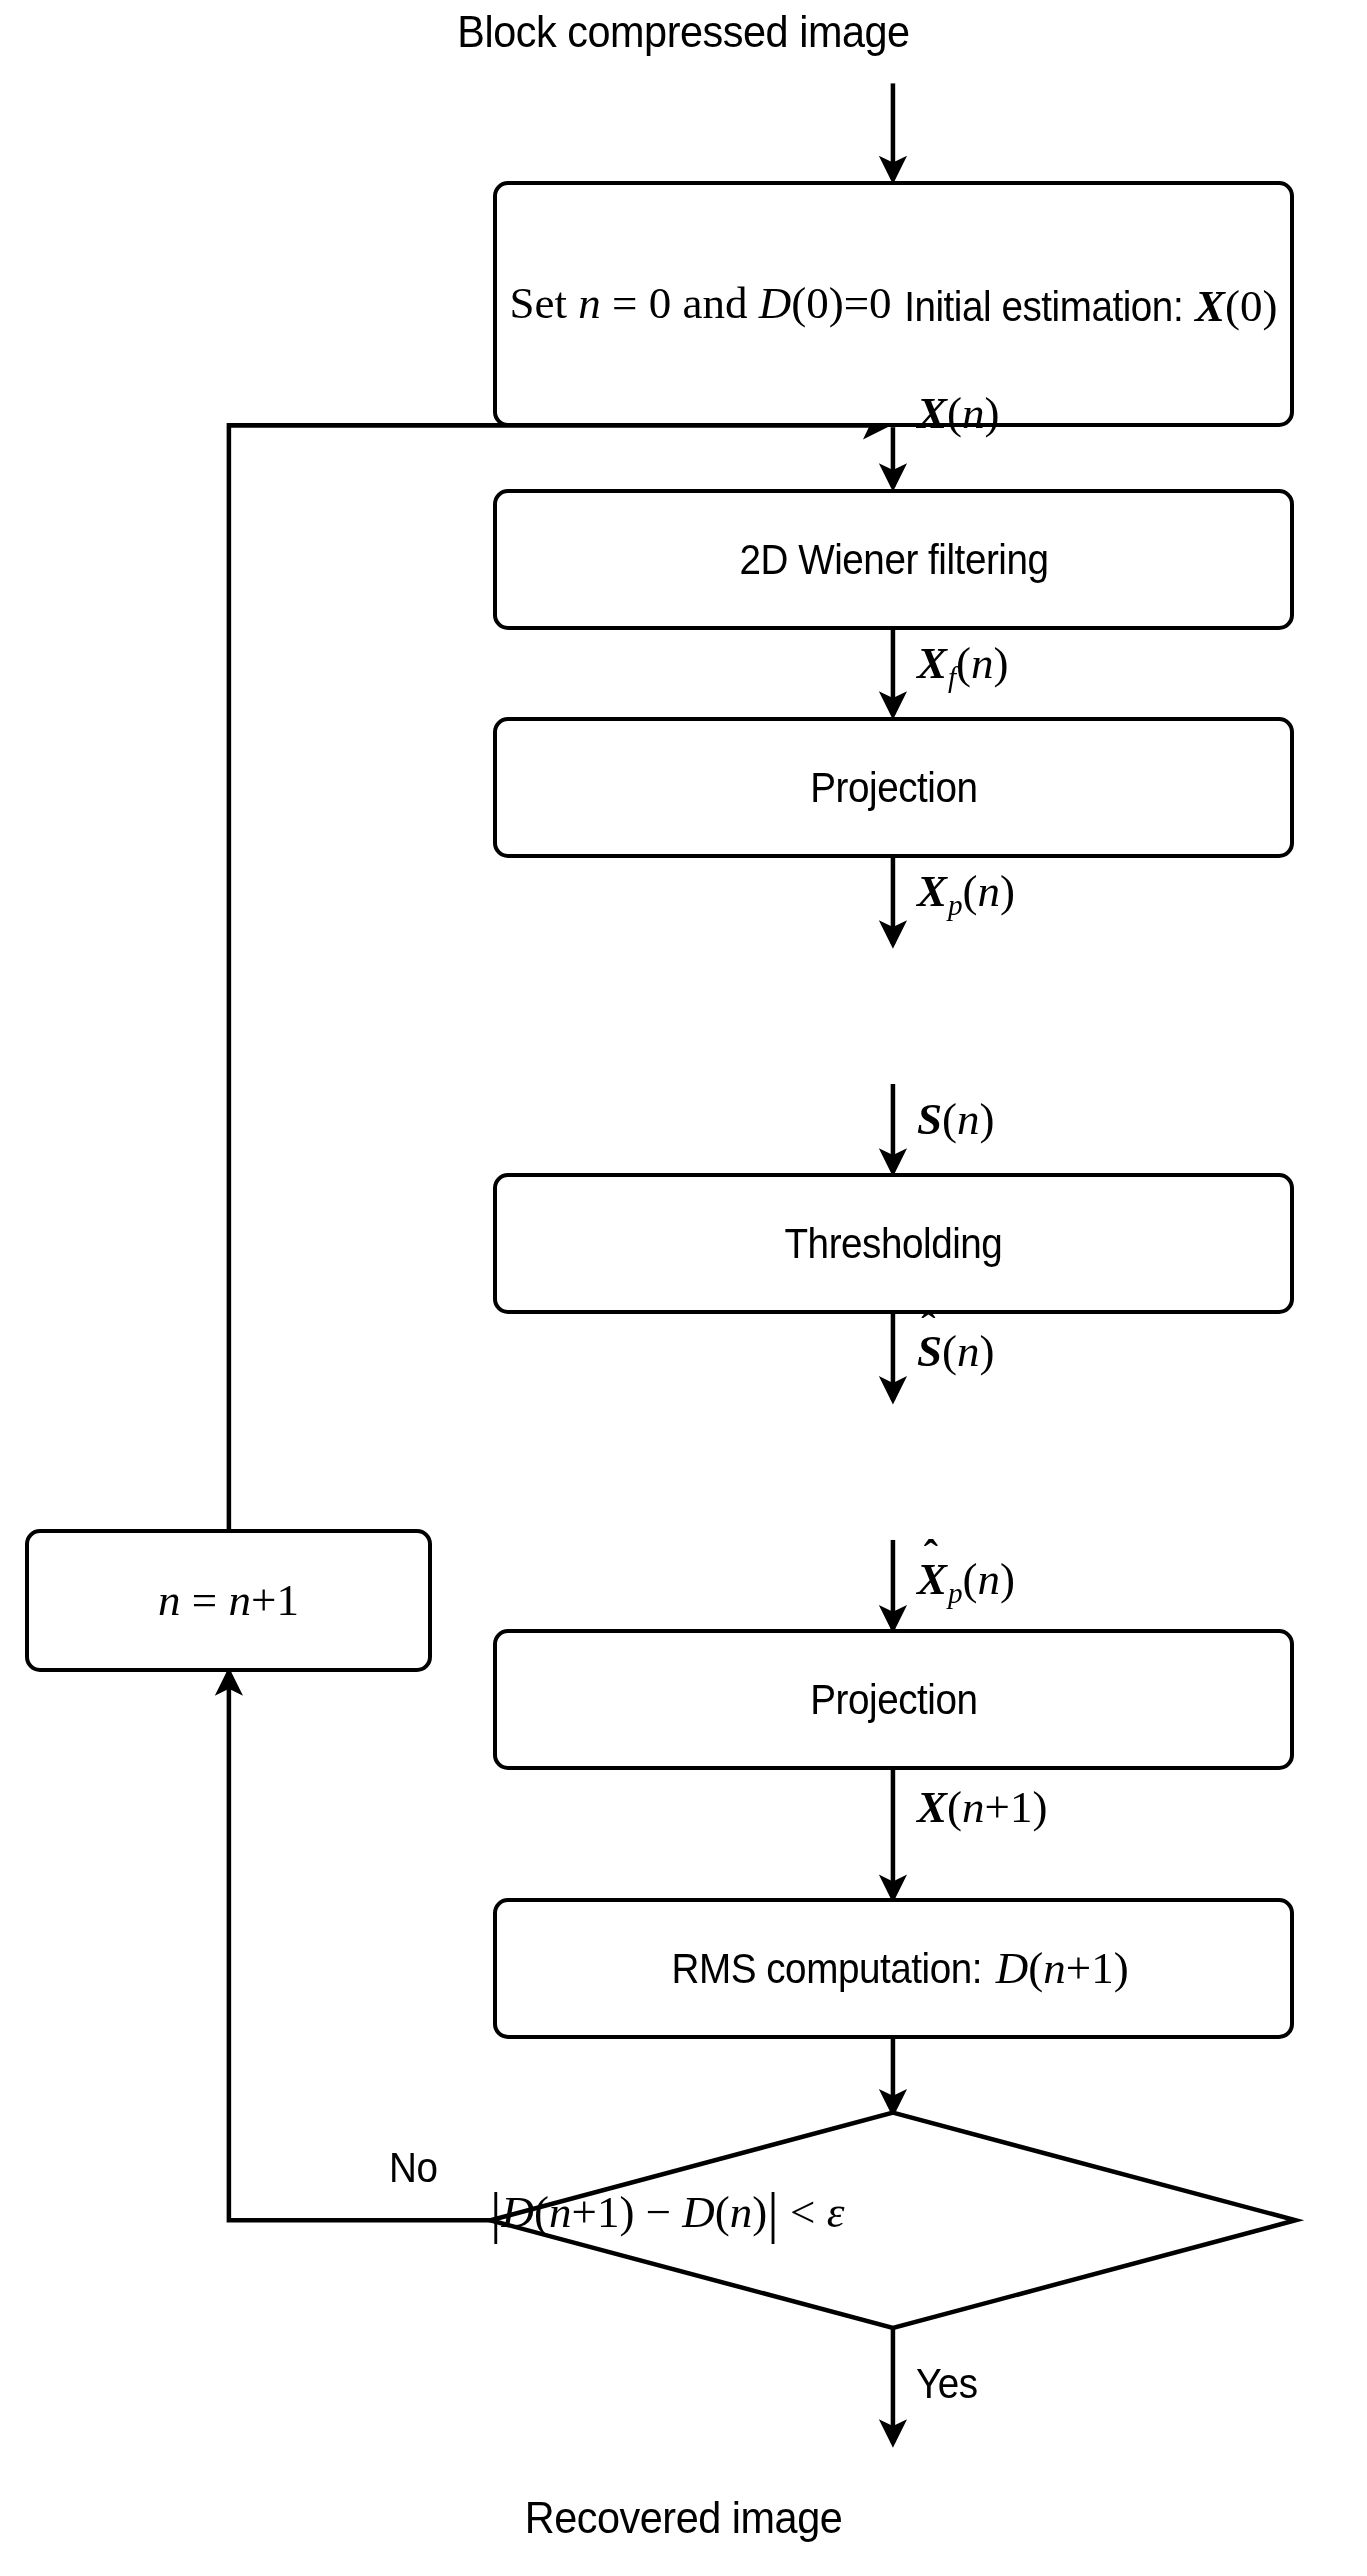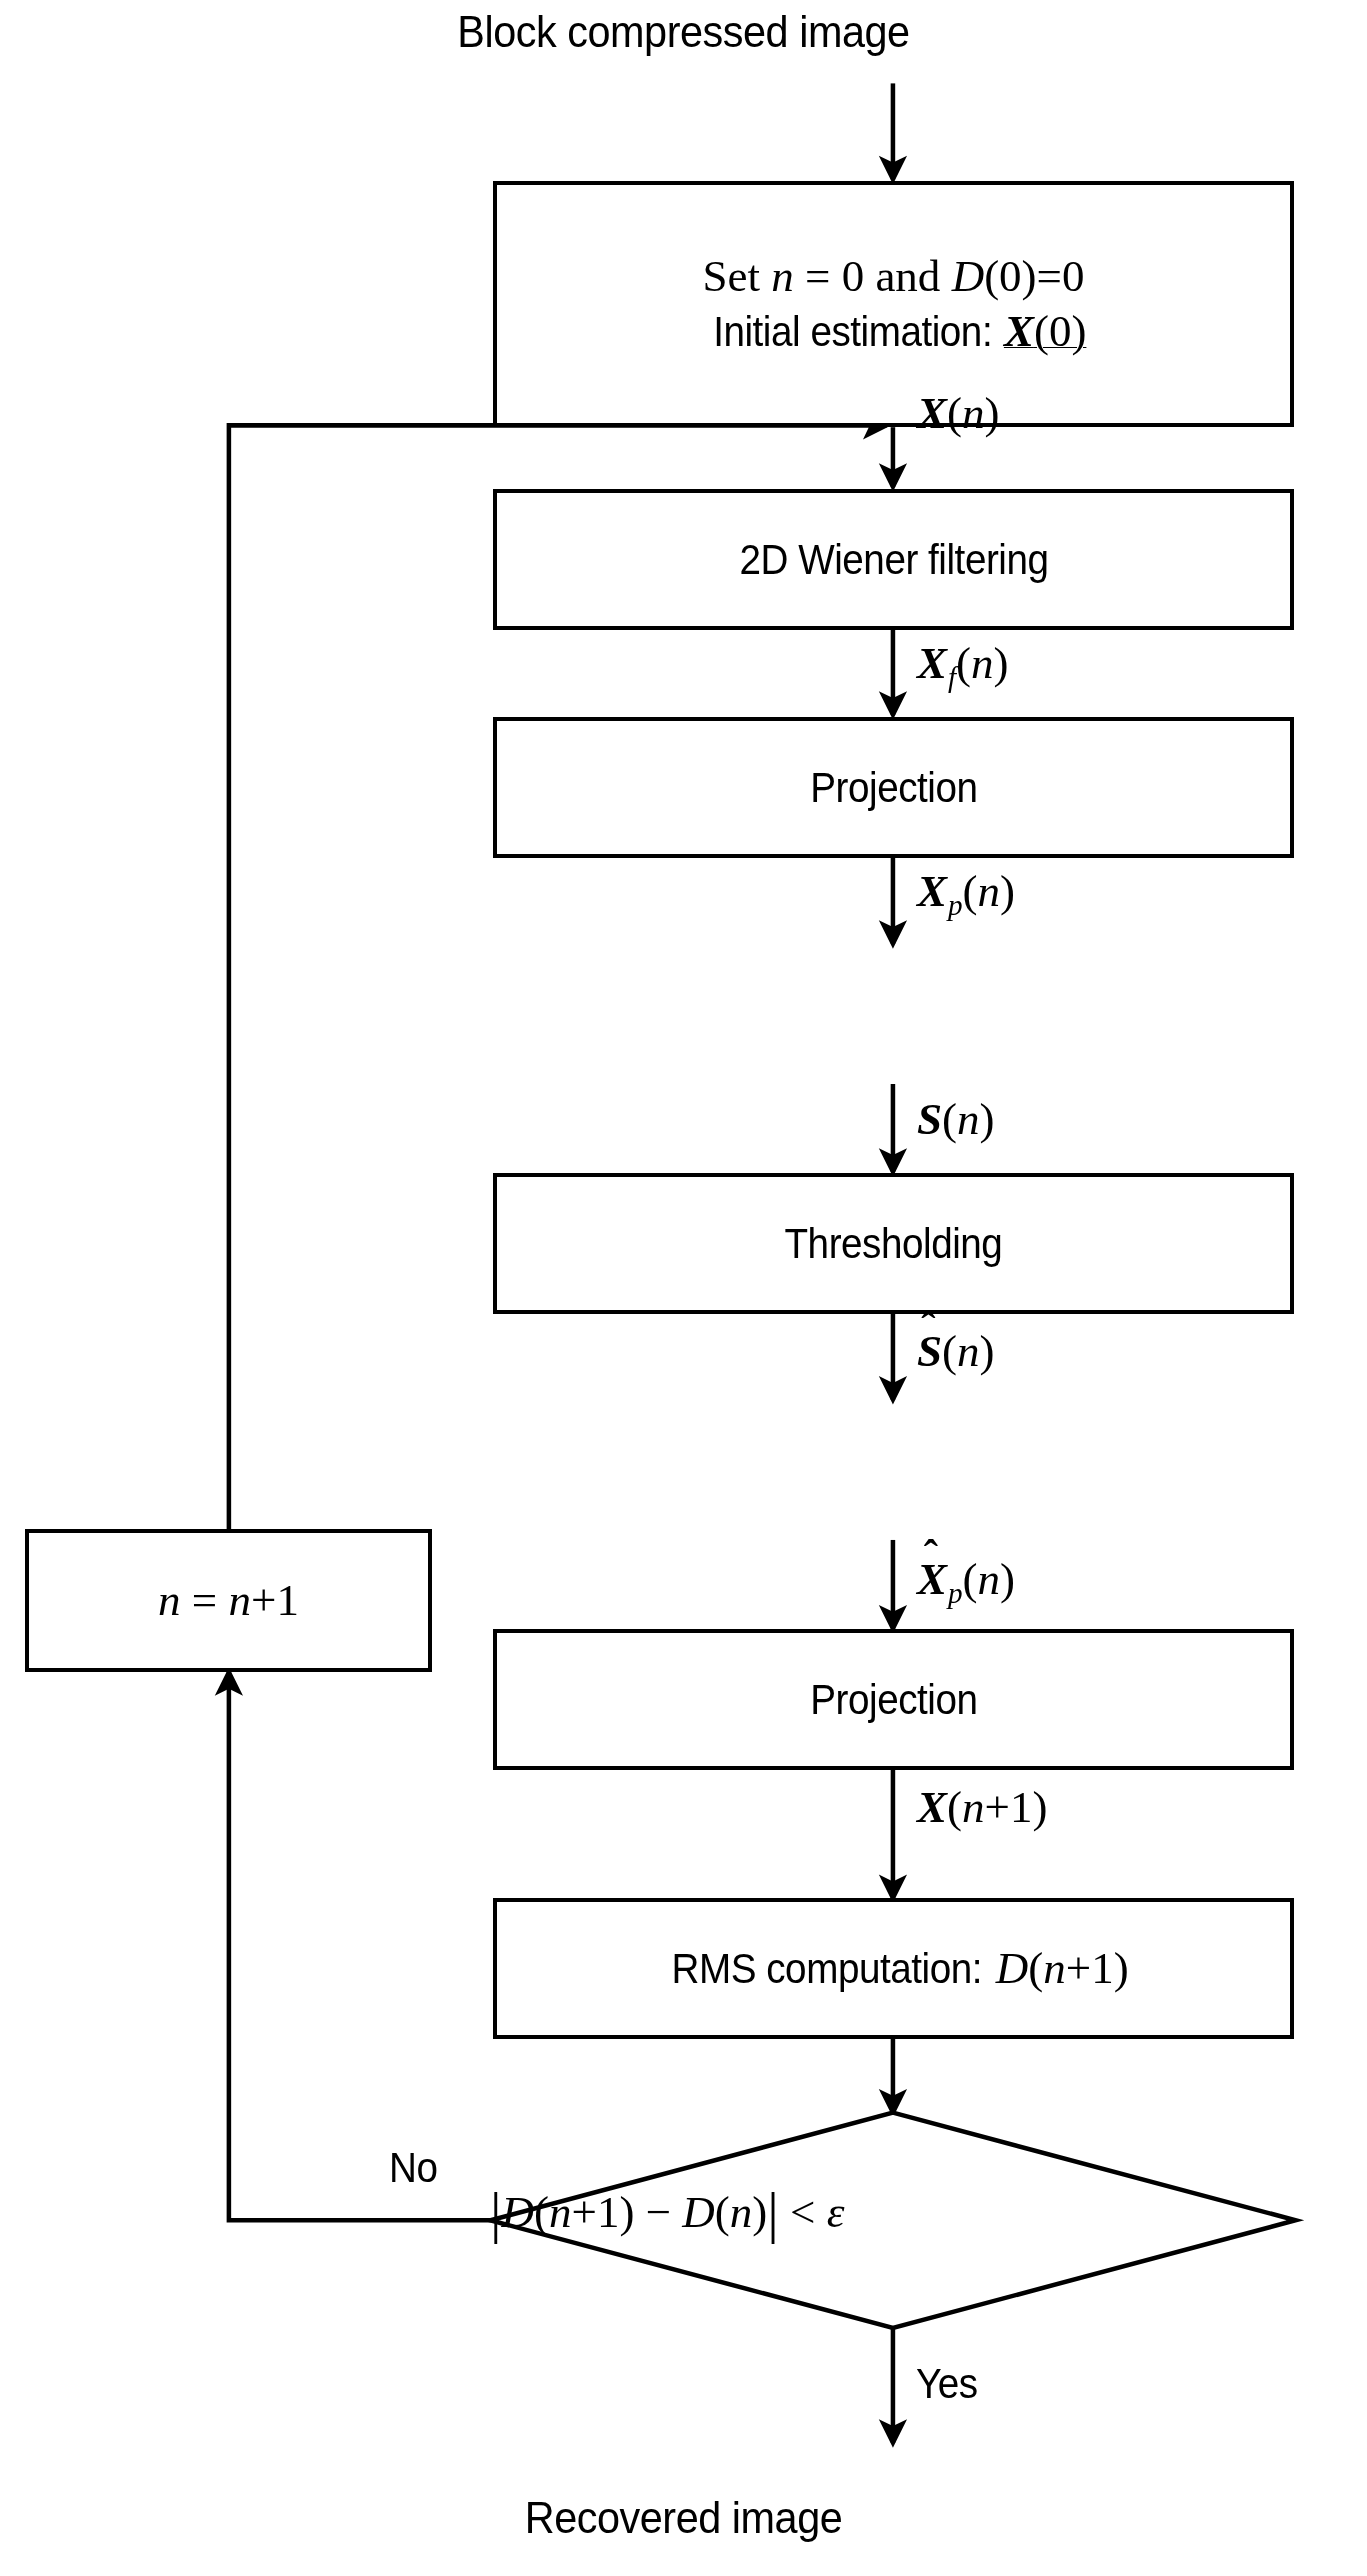--- a/index.html
+++ b/index.html
@@ -22,25 +22,26 @@
     position: absolute;
     left: 0;
     top: 0;
     width: 1367px;
     height: 2576px;
   }
   .node {
     position: absolute;
     box-sizing: border-box;
     display: flex;
-    flex-direction: column;
+    flex-direction: row;
     align-items: center;
     justify-content: center;
     text-align: center;
     z-index: 3;
+    border-radius: 15px;
   }
   .proc-box {
     border: 4.5px solid #000000;
     background: #ffffff;
   }
   .label-free {
     position: absolute;
     white-space: nowrap;
     z-index: 4;
   }
@@ -155,21 +156,21 @@
       <polygon fill="#ffffff" stroke="#000000" stroke-width="5" points="987,2335 1432,2454 987,2573 542,2454"></polygon>
     </g>
   </svg>
 
   <div class="label-free sans-big" style="left:0; top:7.2px; width:1367px; text-align:center;">Block compressed image</div>
 
   <div class="node proc-box" style="left:493px; top:181px; width:801px; height:246px;">
     <div class="mth">
       <span class="mr">Set </span><span class="mi">n</span><span class="mr"> = 0 and </span><span class="mi">D</span><span class="mr">(0)=0</span>
     </div>
-    <div style="margin-top:5.4px;text-decoration:underline;">
+    <div style="margin-top:5.4px;">
       <span class="sans" style="display:inline-block; font-size:42px;">Initial estimation: </span><span class="mth mb">X</span><span class="mth mr">(0)</span>
     </div>
   </div>
 
   <div class="node proc-box" style="left:493px; top:489px; width:801px; height:141px;">
     <div class="sans">2D Wiener filtering</div>
   </div>
 
   <div class="node proc-box" style="left:493px; top:717px; width:801px; height:141px;">
     <div class="sans">Projection</div>

